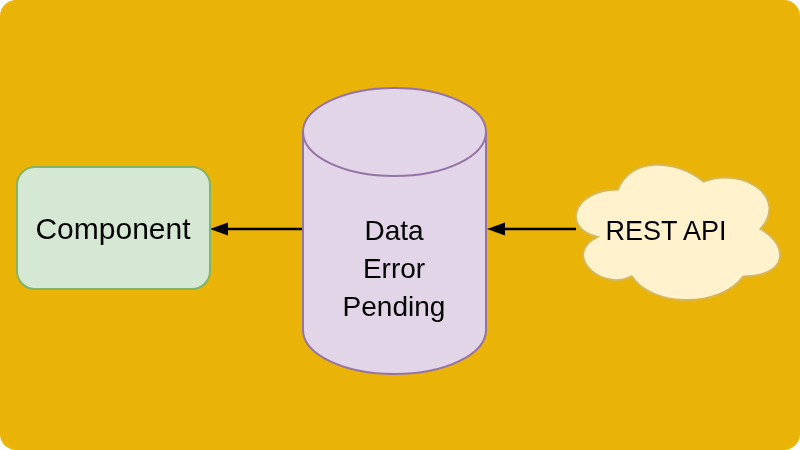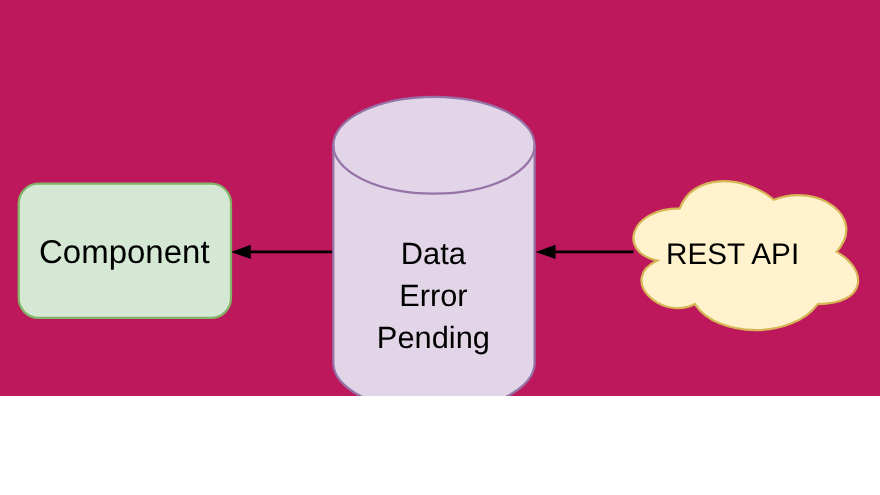--- a/index.html
+++ b/index.html
@@ -4,23 +4,24 @@
 <style>
   html, body {
     margin: 0;
     padding: 0;
     background: #ffffff;
     font-family: "Liberation Sans", sans-serif;
   }
   .canvas {
     position: relative;
     width: 800px;
-    height: 360px;
-    background: #be185d;
+    height: 450px;
+    background: #eab308;
     overflow: hidden;
+    border-radius: 16px;
   }
   svg { display: block; }
   text {
     fill: #000000;
     font-family: "Liberation Sans", "DejaVu Sans", sans-serif;
   }
   .label-component { font-size: 30px; }
   .label-cylinder  { font-size: 28px; }
   .label-cloud     { font-size: 27px; }
   .shape-outline   { stroke-width: 2; }

